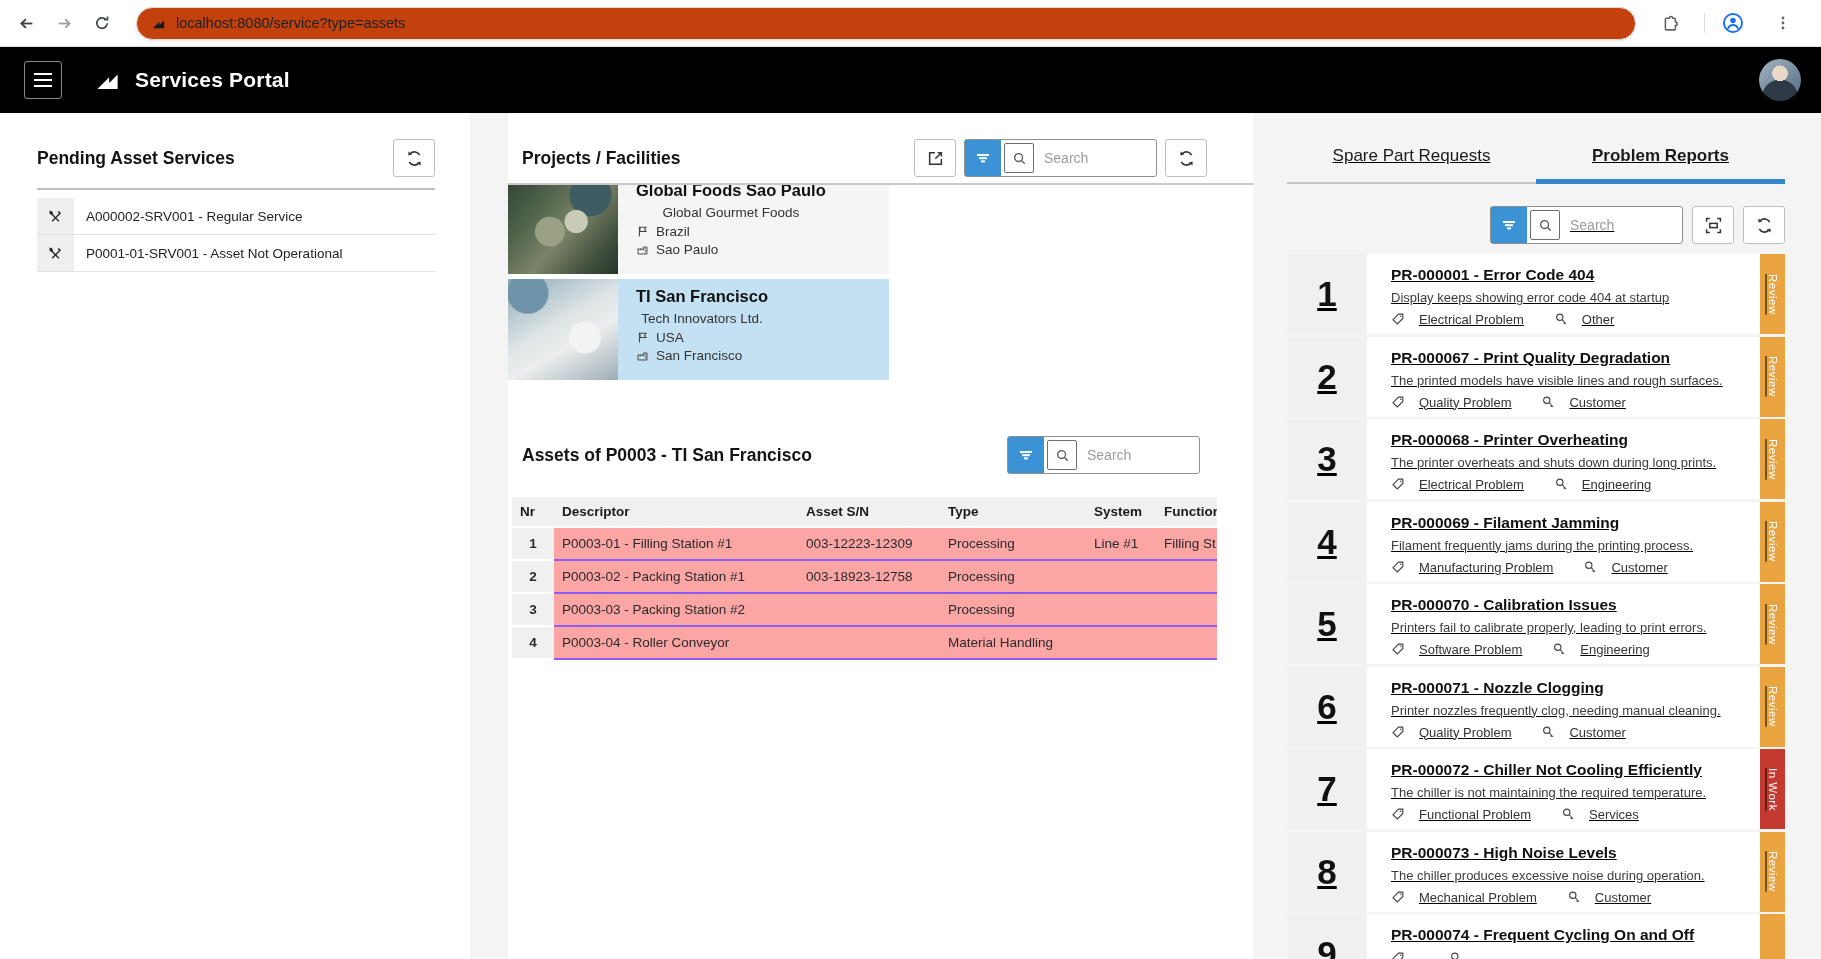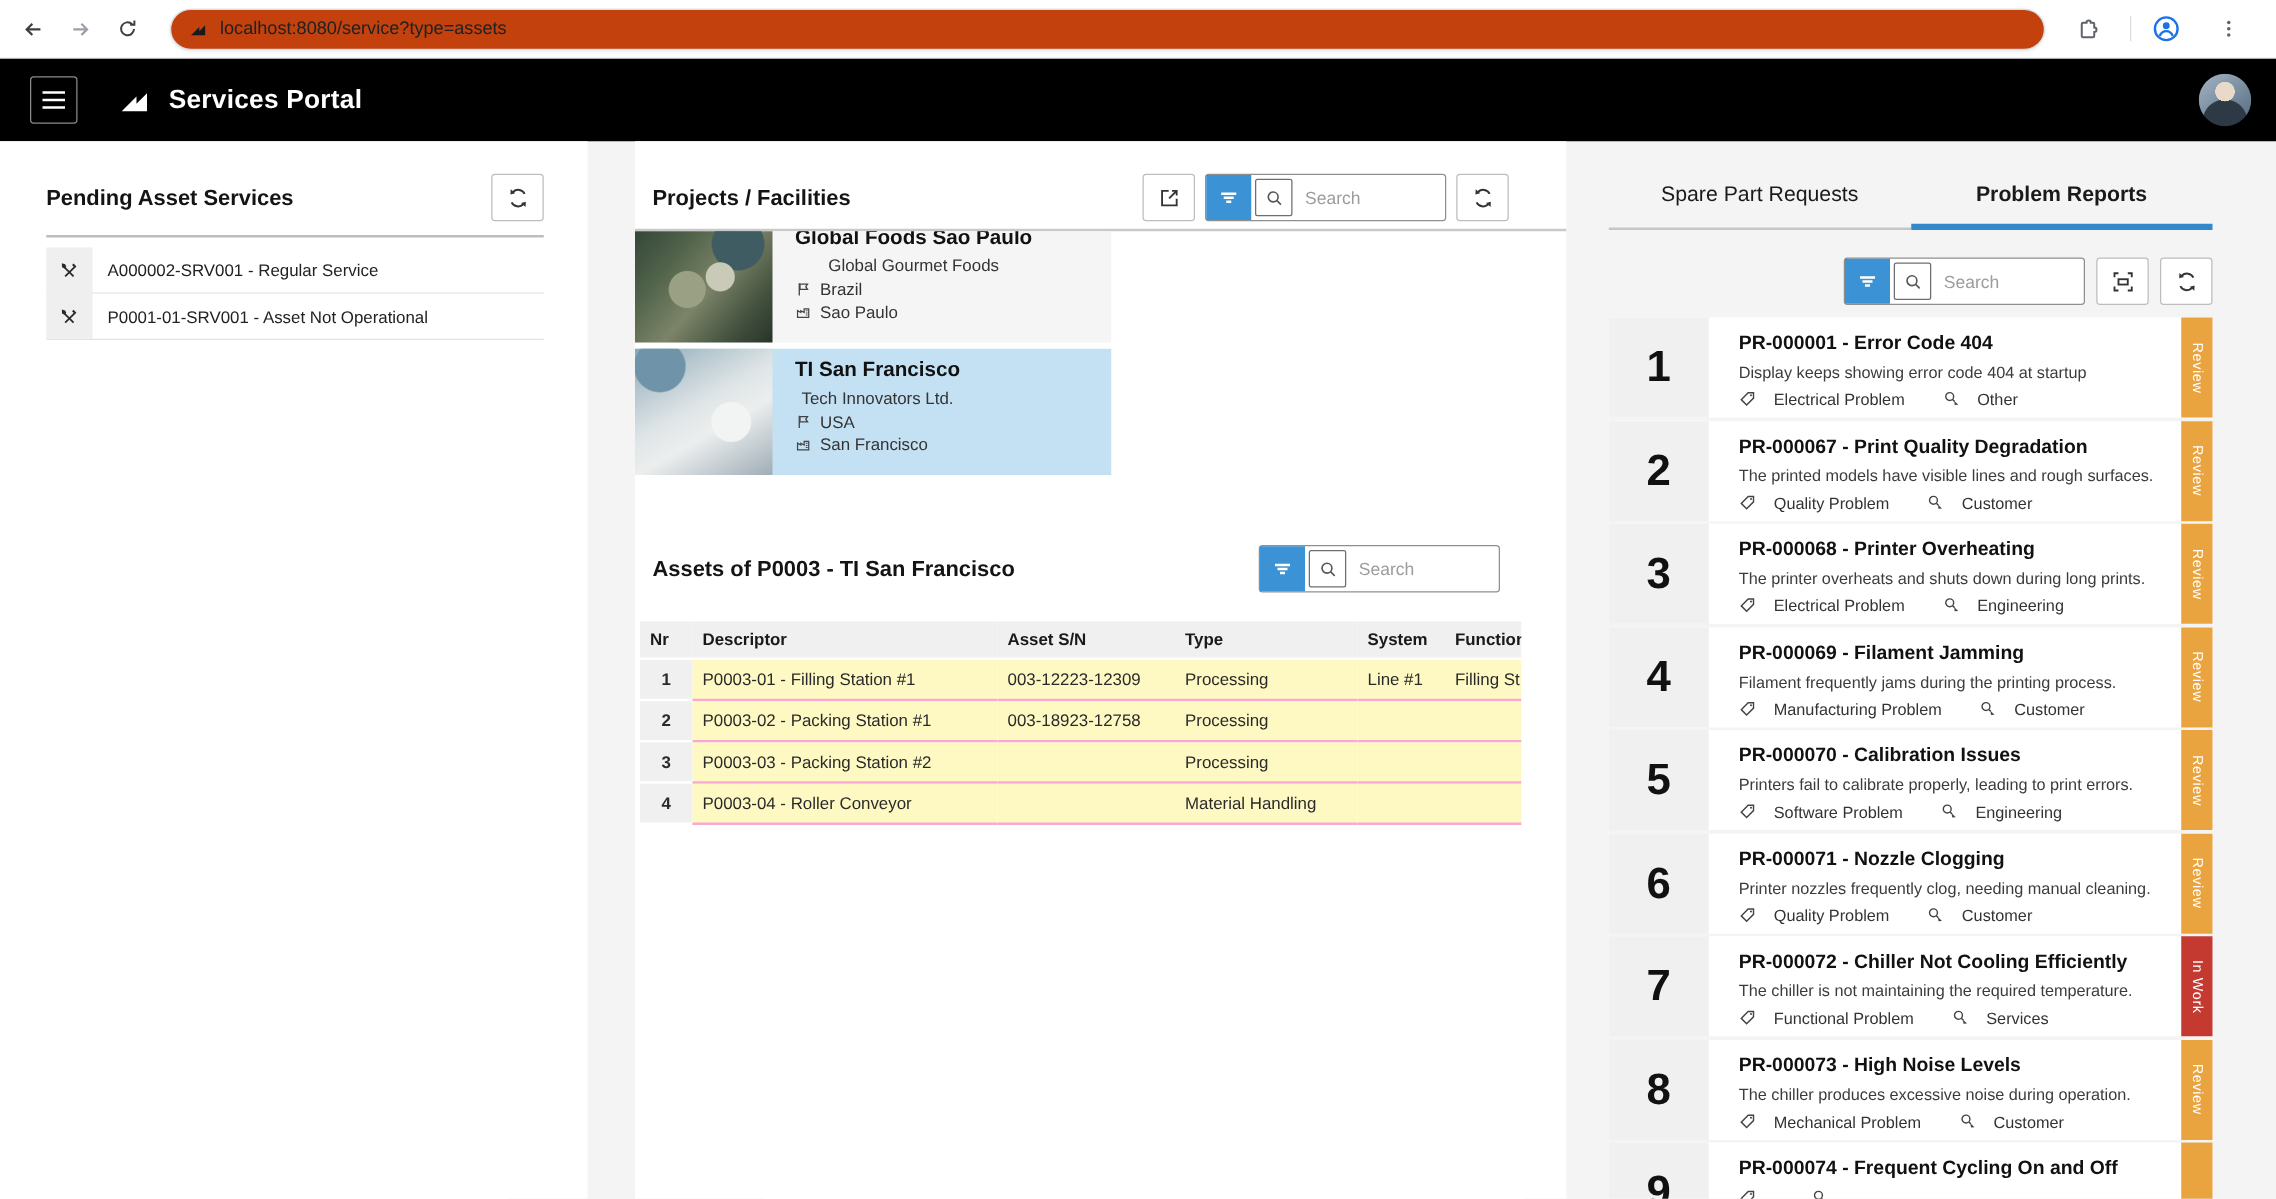--- a/index.html
+++ b/index.html
@@ -29,21 +29,21 @@
     background:
       radial-gradient(circle at 50% 34%, #e9d9c8 0 22%, rgba(0,0,0,0) 23%),
       radial-gradient(circle at 50% 92%, #2e3946 0 40%, rgba(0,0,0,0) 42%),
       linear-gradient(140deg,#a5b4c2 0%, #7e93a6 45%, #55687c 100%); }
 
   
   .content { display:flex; height:846px; }
   .panel { background:#fff; }
   .panel-left  { width:470px; padding:26px 35px 0 37px; }
   .panel-mid   { width:745px; margin:0 34px 0 38px; padding-top:26px; }
-  .panel-right { flex:1; padding:20px 51px 0 0; background:transparent; }
+  .panel-right { flex:1; padding:20px 36px 0 0; background:transparent;text-decoration:underline; }
 
   .panel-head { display:flex; align-items:center; height:38px; }
   .panel-title { font-size:17.5px; font-weight:700; color:#141414; white-space:nowrap; }
   .spacer { flex:1; }
 
   .icon-btn { width:42px; height:38px; background:#fff; border:1px solid #bdbdbd; border-radius:3px;
     display:flex; align-items:center; justify-content:center; flex:none; }
 
   
   .search-group { display:flex; align-items:center; height:38px; border:1px solid #8f8f8f; border-radius:3px;
@@ -83,22 +83,22 @@
   .fac-info { padding:8px 0 0 18px; min-width:0;text-align:center; }
   .fac-name { font-size:16.5px; font-weight:700; color:#111; margin-bottom:5px; white-space:nowrap; }
   .fac-company { font-size:13.5px; color:#333; margin-bottom:4px; white-space:nowrap; }
   .fac-row { display:flex; align-items:center; gap:7px; font-size:13.5px; color:#333; margin-bottom:3px; }
 
   .assets-head { display:flex; align-items:center; margin:46px 53px 0 14px; height:38px; }
   .table-clip { width:705px; margin:23px 0 0 4px; overflow:hidden; }
   table { width:784px; table-layout:fixed; border-collapse:separate; border-spacing:0; }
   th { background:#f0f0f0; font-size:13.5px; font-weight:700; color:#1a1a1a; text-align:left;
        padding:0 8px; height:31px; border-bottom:2px solid #fff; white-space:nowrap; }
-  td { font-size:13.5px; color:#2a2a2a; padding:0 8px; height:33px; border-bottom:2px solid #f9a8d4;
-       white-space:nowrap; background:#fef9c3; }
+  td { font-size:13.5px; color:#2a2a2a; padding:0 8px; height:33px; border-bottom:2px solid #8b5cf6;
+       white-space:nowrap; background:#fca5a5; }
   th.col-nr, td.cell-nr { text-align:center; padding:0 4px; }
   td.cell-nr { background:#f0f0f0; font-weight:700; border-bottom:2px solid #fff; }
 
   
   .tabs { display:flex; }
   .tab { flex:1; background:transparent; border:none; font-family:inherit; text-align:center;
     font-size:17px; color:#1a1a1a; padding:13px 0 16px; border-bottom:2px solid #c6c6c6; cursor:pointer; }
   .tab.active { font-weight:700; border-bottom:5px solid #3189cb; padding-bottom:13px; }
   .rp-toolbar { display:flex; justify-content:flex-end; align-items:center; gap:9px; margin-top:22px; }
   .report-list { margin-top:10px; }

